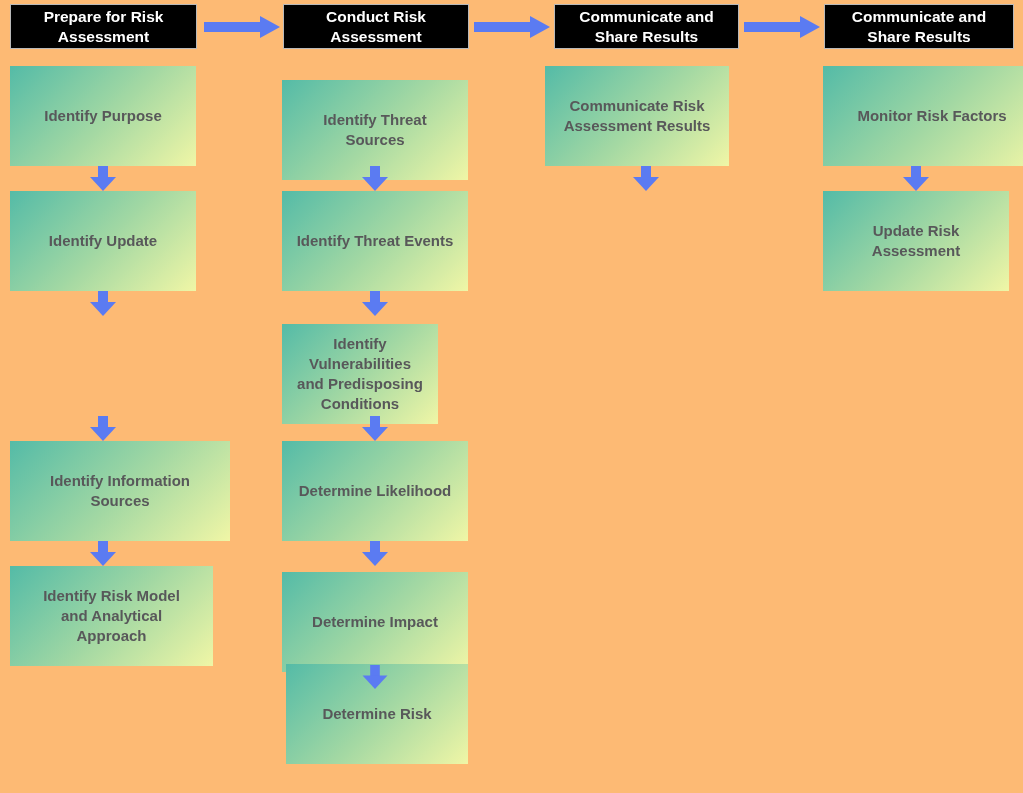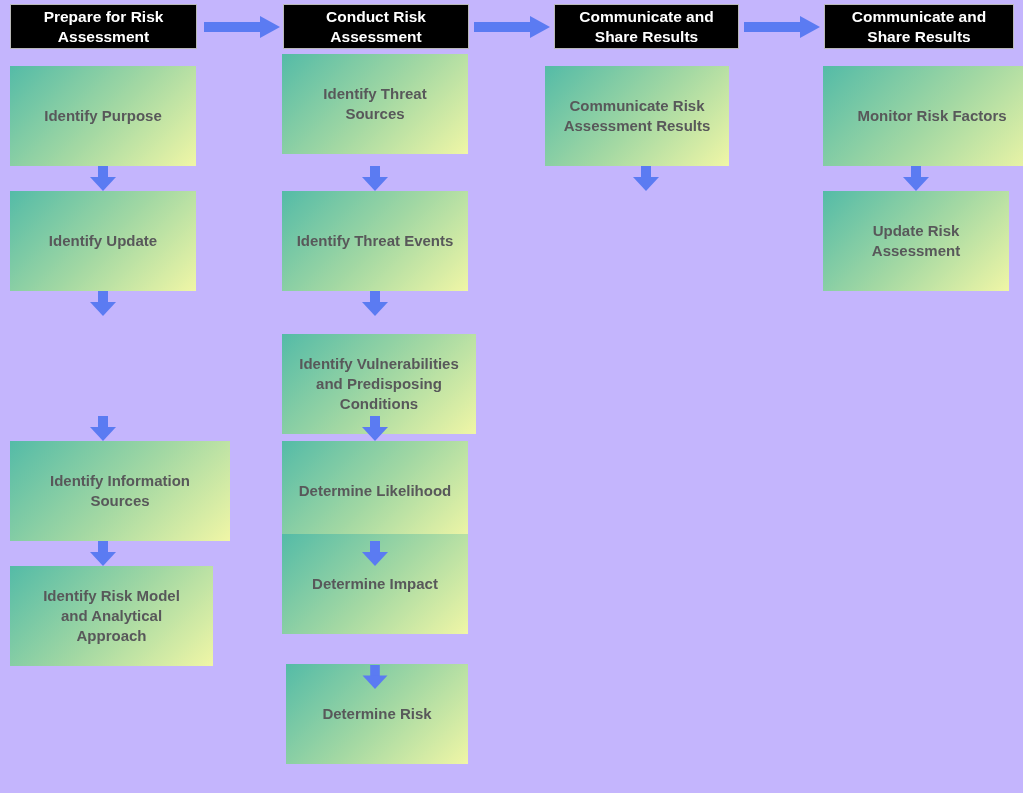--- a/index.html
+++ b/index.html
@@ -1,19 +1,19 @@
 <!DOCTYPE html>
 <html><head>
 <meta charset="utf-8">
 <style>
   html,body{margin:0;padding:0;background:#ffffff;}
   .canvas{
     position:relative;
     width:1023px;height:793px;
-    background:#c4b5fd;
+    background:#fdba74;
     font-family:"Liberation Sans", sans-serif;
     overflow:hidden;
   }
   .phase-header{
     position:absolute;
     top:4px;height:45px;
     background:#000000;
     border:1px solid #b9b9b9;
     color:#ffffff;
     font-size:15.5px;font-weight:bold;
@@ -84,28 +84,28 @@
     </svg>
   <svg class="varrow" style="left:90px;top:416px" width="26" height="25" viewBox="0 0 26 25">
       <rect x="8" y="0" width="10" height="13" fill="#5b7bf2"></rect>
       <polygon points="0,11 26,11 13,25" fill="#5b7bf2"></polygon>
     </svg>
   <svg class="varrow" style="left:90px;top:541px" width="26" height="25" viewBox="0 0 26 25">
       <rect x="8" y="0" width="10" height="13" fill="#5b7bf2"></rect>
       <polygon points="0,11 26,11 13,25" fill="#5b7bf2"></polygon>
     </svg>
 
-  <div class="step-box" style="left:282px;top:54px;width:186px">Identify Threat
+  <div class="step-box" style="left:282px;top:80px;width:186px">Identify Threat
 Sources</div>
   <div class="step-box" style="left:282px;top:191px;width:186px">Identify Threat Events</div>
-  <div class="step-box" style="left:282px;top:334px;width:194px">Identify Vulnerabilities
+  <div class="step-box" style="left:282px;top:324px;width:156px">Identify Vulnerabilities
 and Predisposing
 Conditions</div>
   <div class="step-box" style="left:282px;top:441px;width:186px">Determine Likelihood</div>
-  <div class="step-box" style="left:282px;top:534px;width:186px">Determine Impact</div>
+  <div class="step-box" style="left:282px;top:572px;width:186px">Determine Impact</div>
   <div class="step-box" style="left:286px;top:664px;width:182px">Determine Risk</div>
 
   <svg class="varrow" style="left:362px;top:166px" width="26" height="25" viewBox="0 0 26 25">
       <rect x="8" y="0" width="10" height="13" fill="#5b7bf2"></rect>
       <polygon points="0,11 26,11 13,25" fill="#5b7bf2"></polygon>
     </svg>
   <svg class="varrow" style="left:362px;top:291px" width="26" height="25" viewBox="0 0 26 25">
       <rect x="8" y="0" width="10" height="13" fill="#5b7bf2"></rect>
       <polygon points="0,11 26,11 13,25" fill="#5b7bf2"></polygon>
     </svg>

